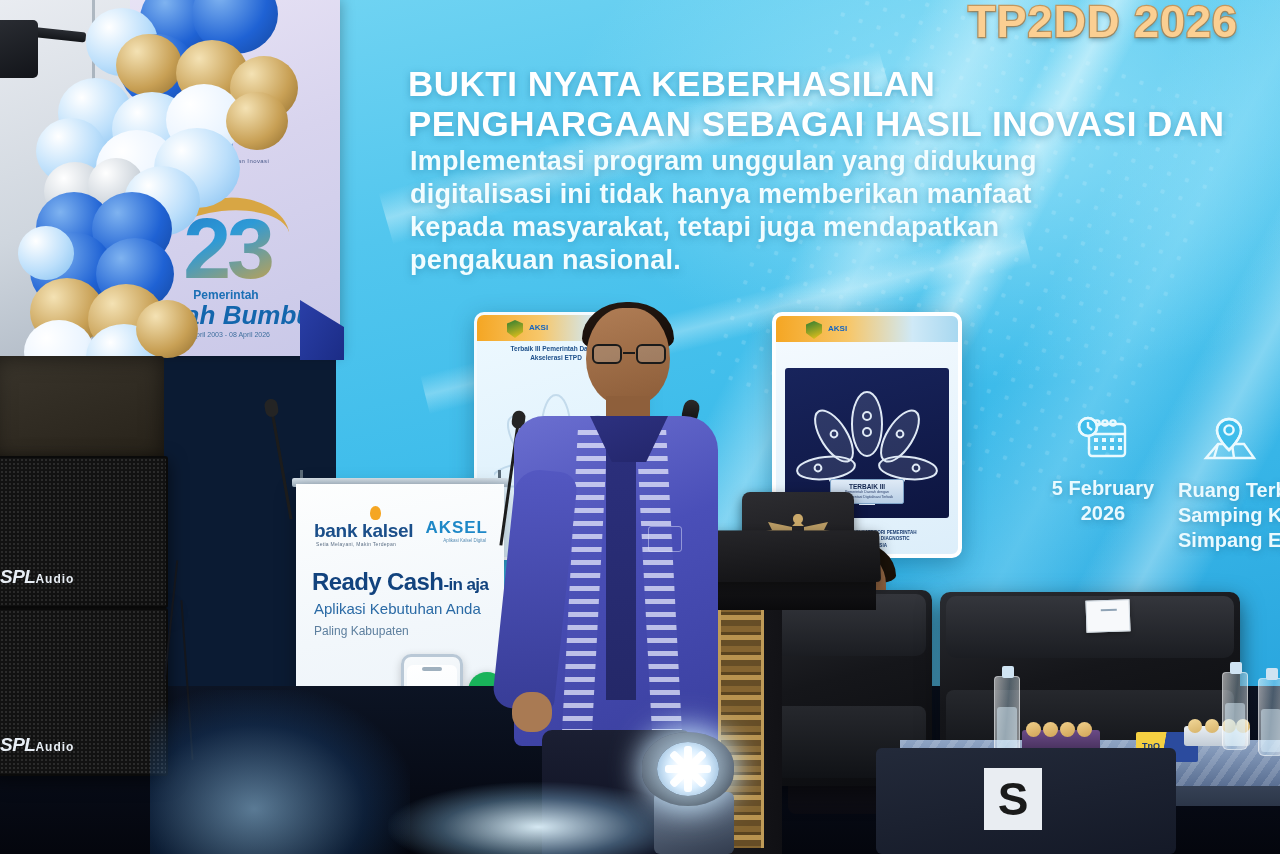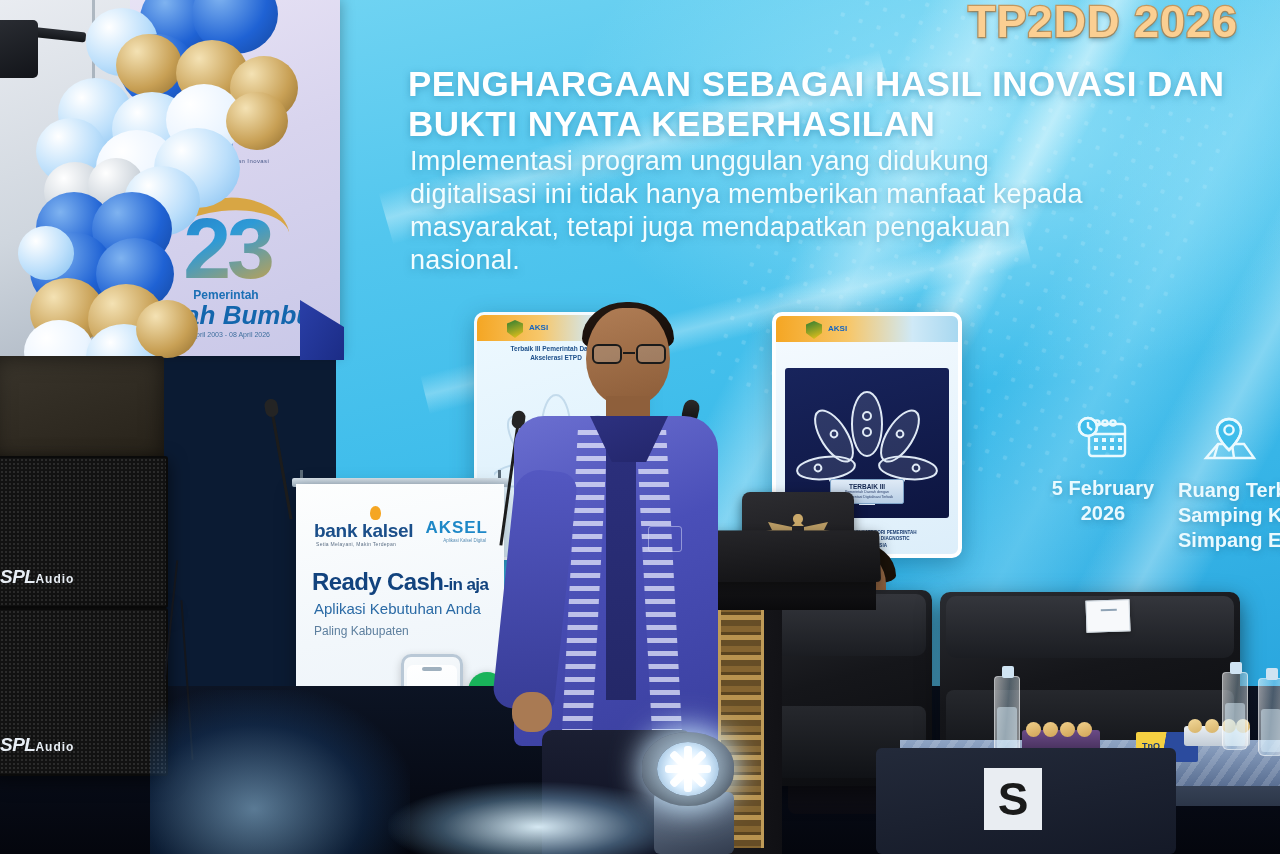--- a/index.html
+++ b/index.html
@@ -59,21 +59,21 @@
   .headline {
     position:absolute; left:408px; top:64px; width:830px;
     color:#ffffff; font-weight:bold;
     text-shadow:0 2px 7px rgba(40,130,170,.55);
   }
   .headline .hl-line {
     font-size:35px; line-height:40px; letter-spacing:.5px;
   }
   .subcopy {
     position:absolute; left:410px; top:145px; width:700px;
-    color:#f2fdff; font-weight:normal;
+    color:#f2fdff; font-weight:bold;
     font-size:27px; line-height:33px; letter-spacing:.2px;
     text-shadow:0 2px 7px rgba(40,130,170,.5);
   }
 
   
   .info { position:absolute; color:#eafaff; text-align:center; font-weight:bold;
           text-shadow:0 2px 6px rgba(35,120,160,.5); }
   .info .info-txt { font-size:20px; line-height:25px; white-space:pre-line; }
   #info-date { left:1048px; top:416px; width:110px; }
   #info-place { left:1178px; top:416px; width:180px; text-align:left; }
@@ -639,22 +639,22 @@
     <div class="streak s2"></div>
     <div class="streak s3"></div>
     <div class="streak s4"></div>
     <div class="streak s5"></div>
     <div class="streak s6"></div>
   </div>
 
   <div class="tp2dd">TP2DD 2026</div>
 
   <div class="headline">
+    <div class="hl-line">BUKTI NYATA KEBERHASILAN</div>
     <div class="hl-line">PENGHARGAAN SEBAGAI HASIL INOVASI DAN</div>
-    <div class="hl-line">BUKTI NYATA KEBERHASILAN</div>
   </div>
   <div class="subcopy">Implementasi program unggulan yang didukung digitalisasi ini tidak hanya memberikan manfaat kepada masyarakat, tetapi juga mendapatkan pengakuan nasional.</div>
 
   <div class="info" id="info-date">
     <span class="ico">
       <svg width="56" height="48" viewBox="0 0 56 48" fill="none" stroke="#eafaff" stroke-width="2.4">
         <rect x="14" y="8" width="36" height="32" rx="3"></rect>
         <line x1="14" y1="18" x2="50" y2="18"></line>
         <circle cx="22" cy="7" r="2.6"></circle>
           <circle cx="30" cy="7" r="2.6"></circle>

